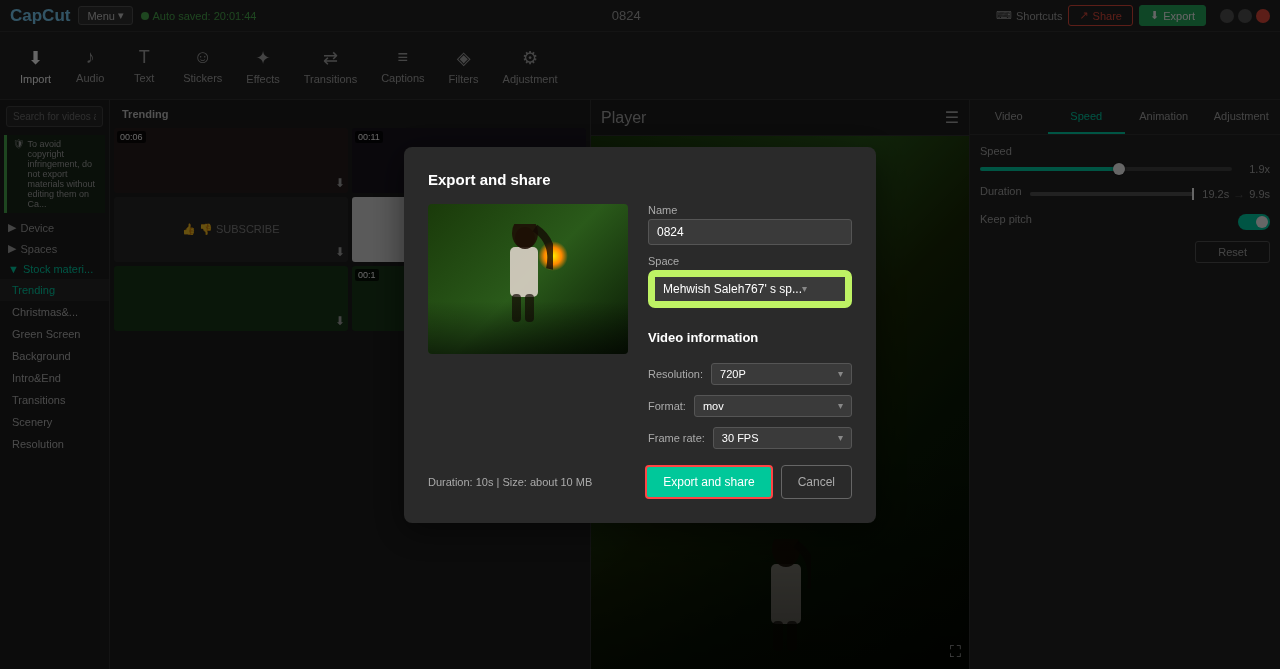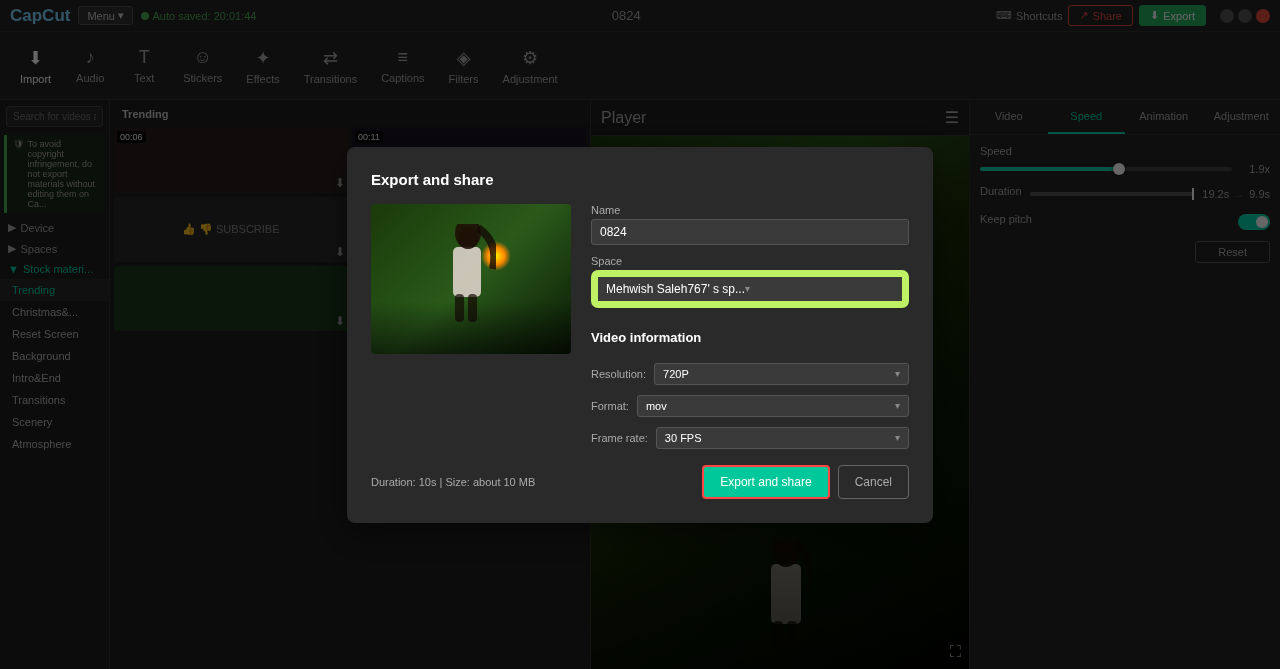--- a/index.html
+++ b/index.html
@@ -353,21 +353,21 @@
       top: 0; left: 0; right: 0; bottom: 0;
       background: rgba(0,0,0,0.6);
       display: flex;
       align-items: center;
       justify-content: center;
       z-index: 100;
     }
     .modal {
       background: #2a2a2a;
       border-radius: 8px;
-      width: 586px;
+      width: 472px;
       padding: 24px;
       box-shadow: 0 8px 32px rgba(0,0,0,0.5);
     }
     .modal-title {
       font-size: 15px;
       font-weight: bold;
       color: #fff;
       margin-bottom: 16px;
     }
     .modal-body { display: flex; gap: 20px; }
@@ -563,36 +563,36 @@
         <span>▼</span>
         <span>Stock materi...</span>
       </div>
       <div class="sidebar-item active">
         <span>Trending</span>
       </div>
       <div class="sidebar-item">
         <span>Christmas&amp;...</span>
       </div>
       <div class="sidebar-item">
-        <span>Reset Screen</span>
+        <span>Green Screen</span>
       </div>
       <div class="sidebar-item">
         <span>Background</span>
       </div>
       <div class="sidebar-item">
         <span>Intro&amp;End</span>
       </div>
       <div class="sidebar-item">
         <span>Transitions</span>
       </div>
       <div class="sidebar-item">
         <span>Scenery</span>
       </div>
       <div class="sidebar-item">
-        <span>Atmosphere</span>
+        <span>Resolution</span>
       </div>
     </div>
   </div>
 
   <div class="media-area">
     <div class="trending-label">Trending</div>
     <div class="media-grid">
       <div class="media-thumb" style="background:#2a2020;">
         <span class="duration">00:06</span>
         <span class="dl-icon">⬇</span>

